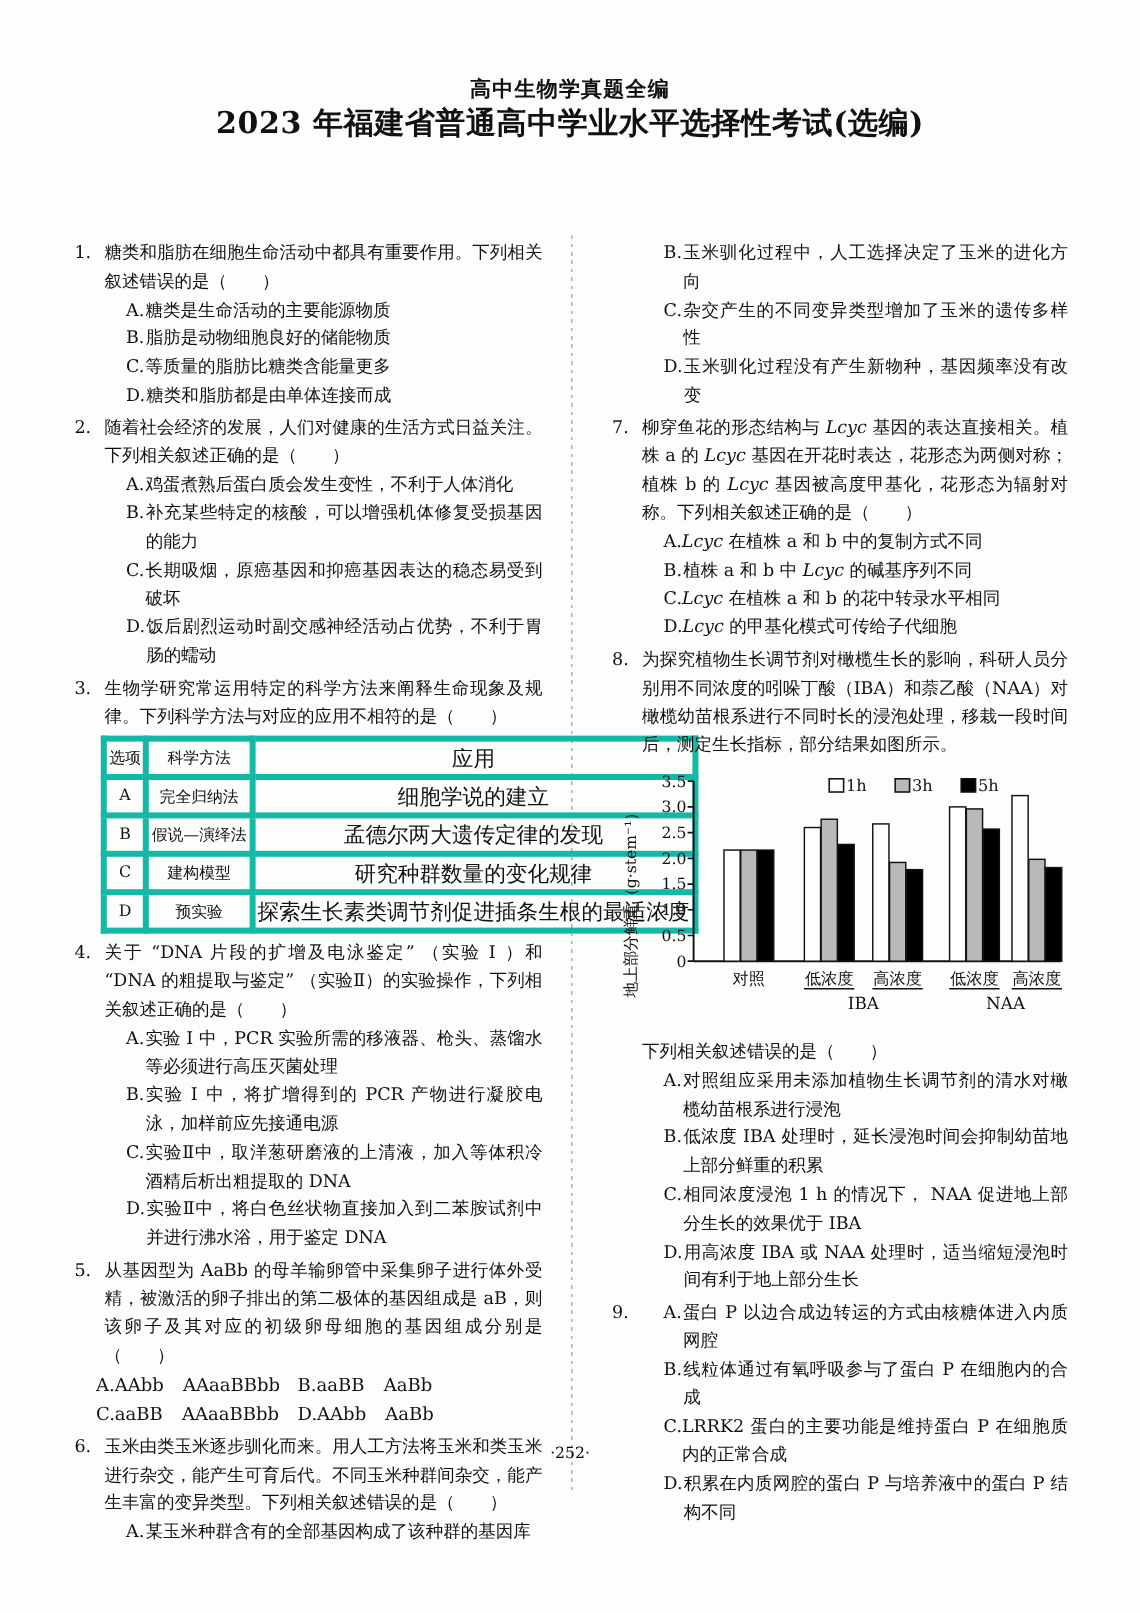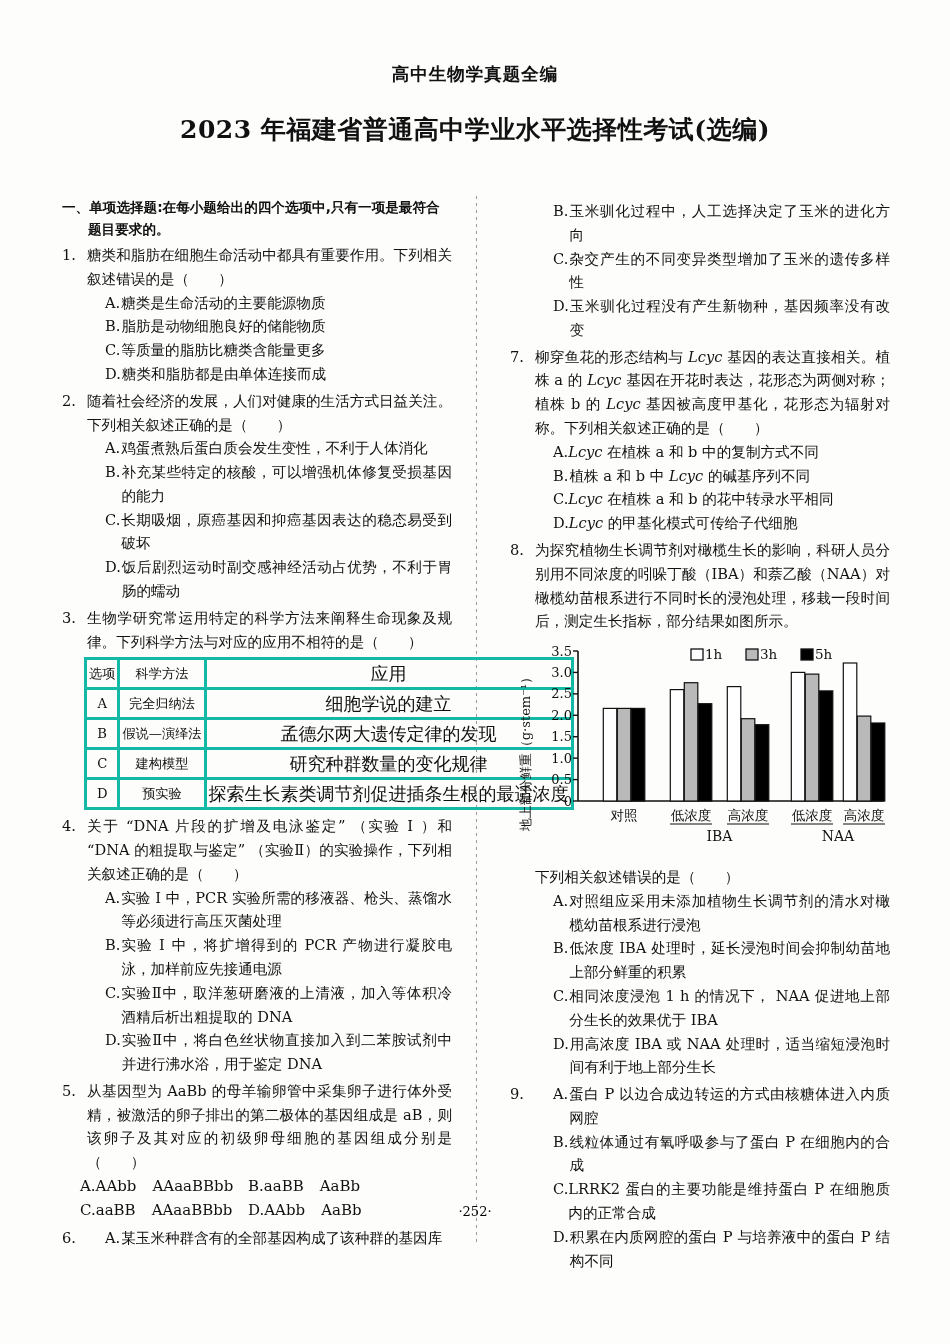--- a/index.html
+++ b/index.html
@@ -21,21 +21,20 @@
     font-weight: 700;
     letter-spacing: 1px;
     padding-top: 62px;
     font-family: "DejaVu Sans", "Liberation Sans", sans-serif;
   }
   .doc-title {
     text-align: center;
     font-size: 25px;
     font-weight: 700;
     letter-spacing: 0.5px;
-    margin-top: 27px;
     font-family: "DejaVu Serif", "Liberation Serif", serif;
   }
 
   
   .columns {
     position: absolute;
     top: 196px; left: 62px;
     width: 828px; height: 1050px;
     display: flex;
     gap: 0;
@@ -96,21 +95,21 @@
 
   
   table.q3 {
     border-collapse: collapse;
     margin: 4px 0 4px 22px;
     width: 372px;
     font-size: 13.2px;
     font-family: "DejaVu Serif", "Liberation Serif", serif;
   }
   table.q3 td, table.q3 th {
-    border: 3px solid #14b8a6;
+    border: 5px solid #14b8a6;
     text-align: center;
     padding: 1.5px 2px;
     font-weight: 400;
     white-space: nowrap;
   }
   table.q3 .c-opt { width: 40px; }
   table.q3 .c-met { width: 104px; }
   table.q3 .c-app { width: 228px; font-size: 18px; }
 
   
@@ -150,23 +149,20 @@
 
 <div class="page">
 
   <div class="running-head">高中生物学真题全编</div>
   <div class="doc-title">2023 年福建省普通高中学业水平选择性考试(选编)</div>
 
   <div class="columns">
 
     <div class="col left">
 
-      <div class="sec-head">
-        <span class="lead">一、</span><span>单项选择题:在每小题给出的四个选项中,只有一项是最符合题目要求的。</span>
-      </div>
 
       <div class="q">
         <div class="q-num">1.</div>
         <div class="q-body">
           <div class="q-stem">糖类和脂肪在细胞生命活动中都具有重要作用。下列相关叙述错误的是（　　）</div>
           <div class="opt">
               <span class="opt-l">A.</span>
               <span class="opt-t">糖类是生命活动的主要能源物质</span>
             </div>
           <div class="opt">
@@ -277,20 +273,21 @@
         <div class="c2"><span>B.aaBB</span><span class="ans-sp"></span><span>AaBb</span></div>
       </div>
       <div class="ans-grid">
         <div class="c1"><span>C.aaBB</span><span class="ans-sp"></span><span>AAaaBBbb</span></div>
         <div class="c2"><span>D.AAbb</span><span class="ans-sp"></span><span>AaBb</span></div>
       </div>
 
       <div class="q">
         <div class="q-num">6.</div>
         <div class="q-body">
+          <div class="q-stem">玉米由类玉米逐步驯化而来。用人工方法将玉米和类玉米进行杂交，能产生可育后代。不同玉米种群间杂交，能产生丰富的变异类型。下列相关叙述错误的是（　　）</div>
           <div class="opt">
               <span class="opt-l">A.</span>
               <span class="opt-t">某玉米种群含有的全部基因构成了该种群的基因库</span>
             </div>
         </div>
       </div>
 
     </div>
 
     <div class="col-divider"></div>

